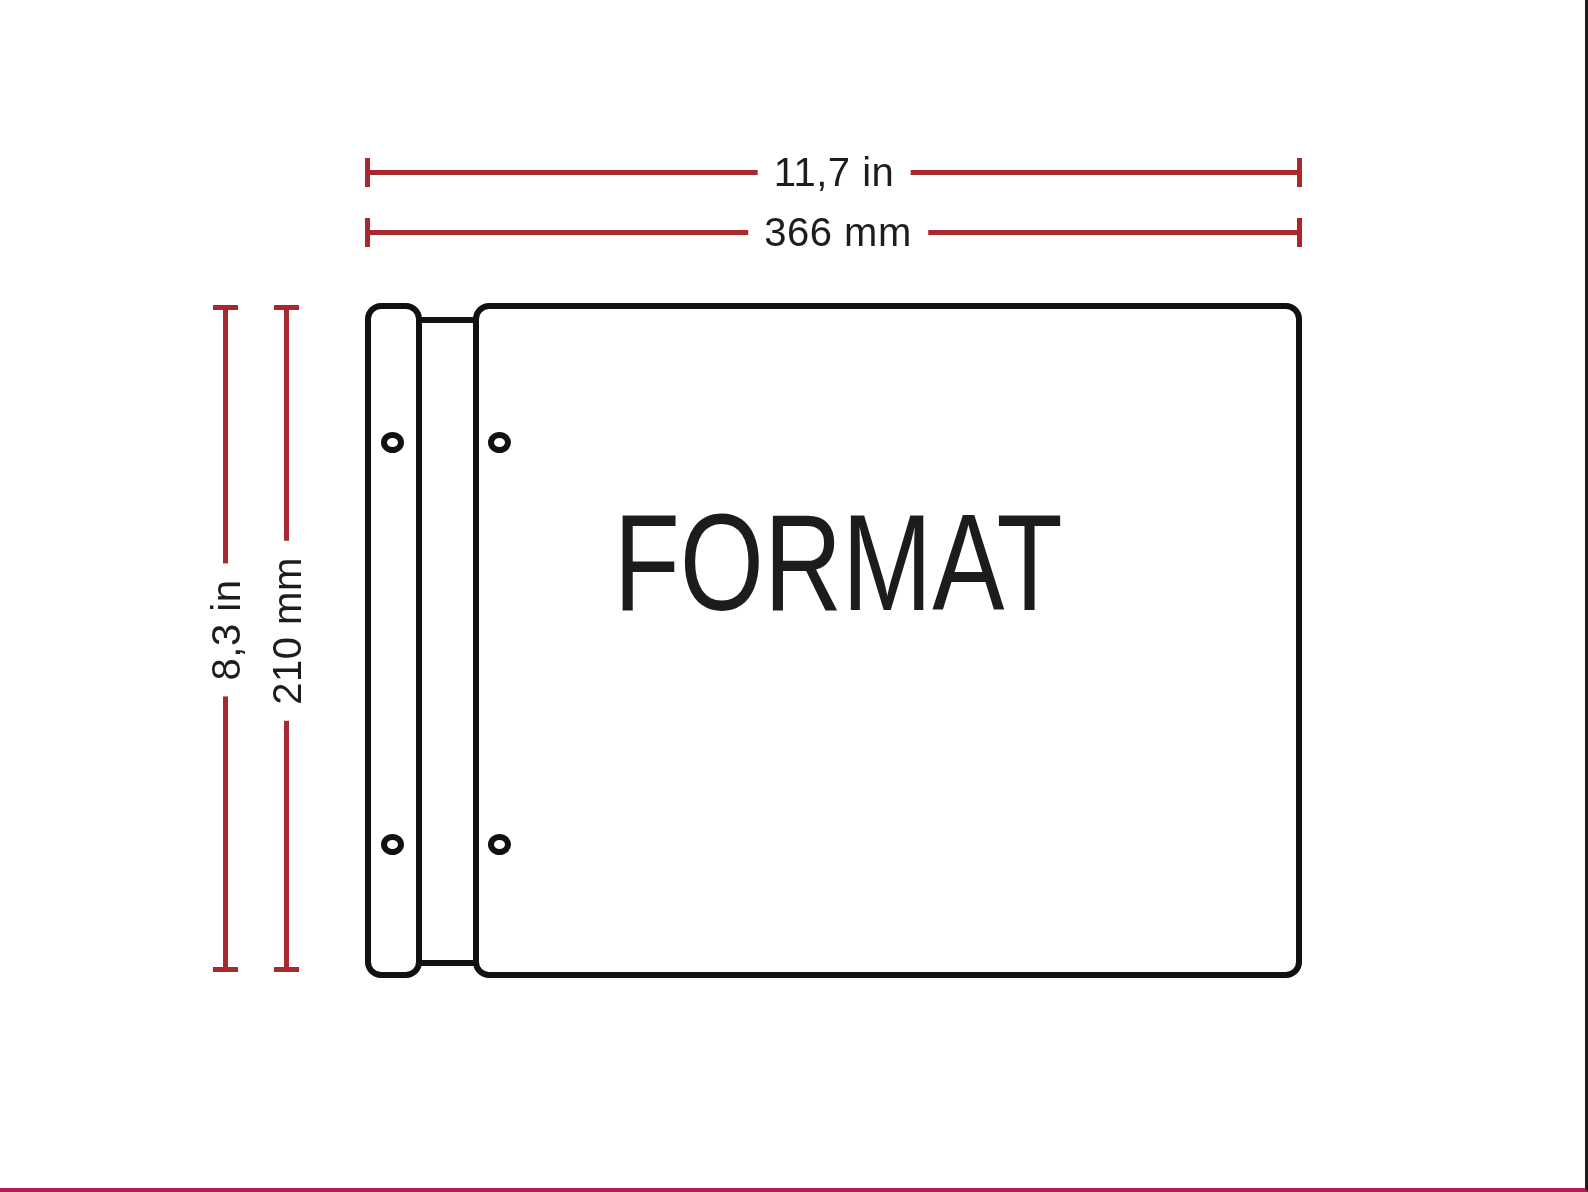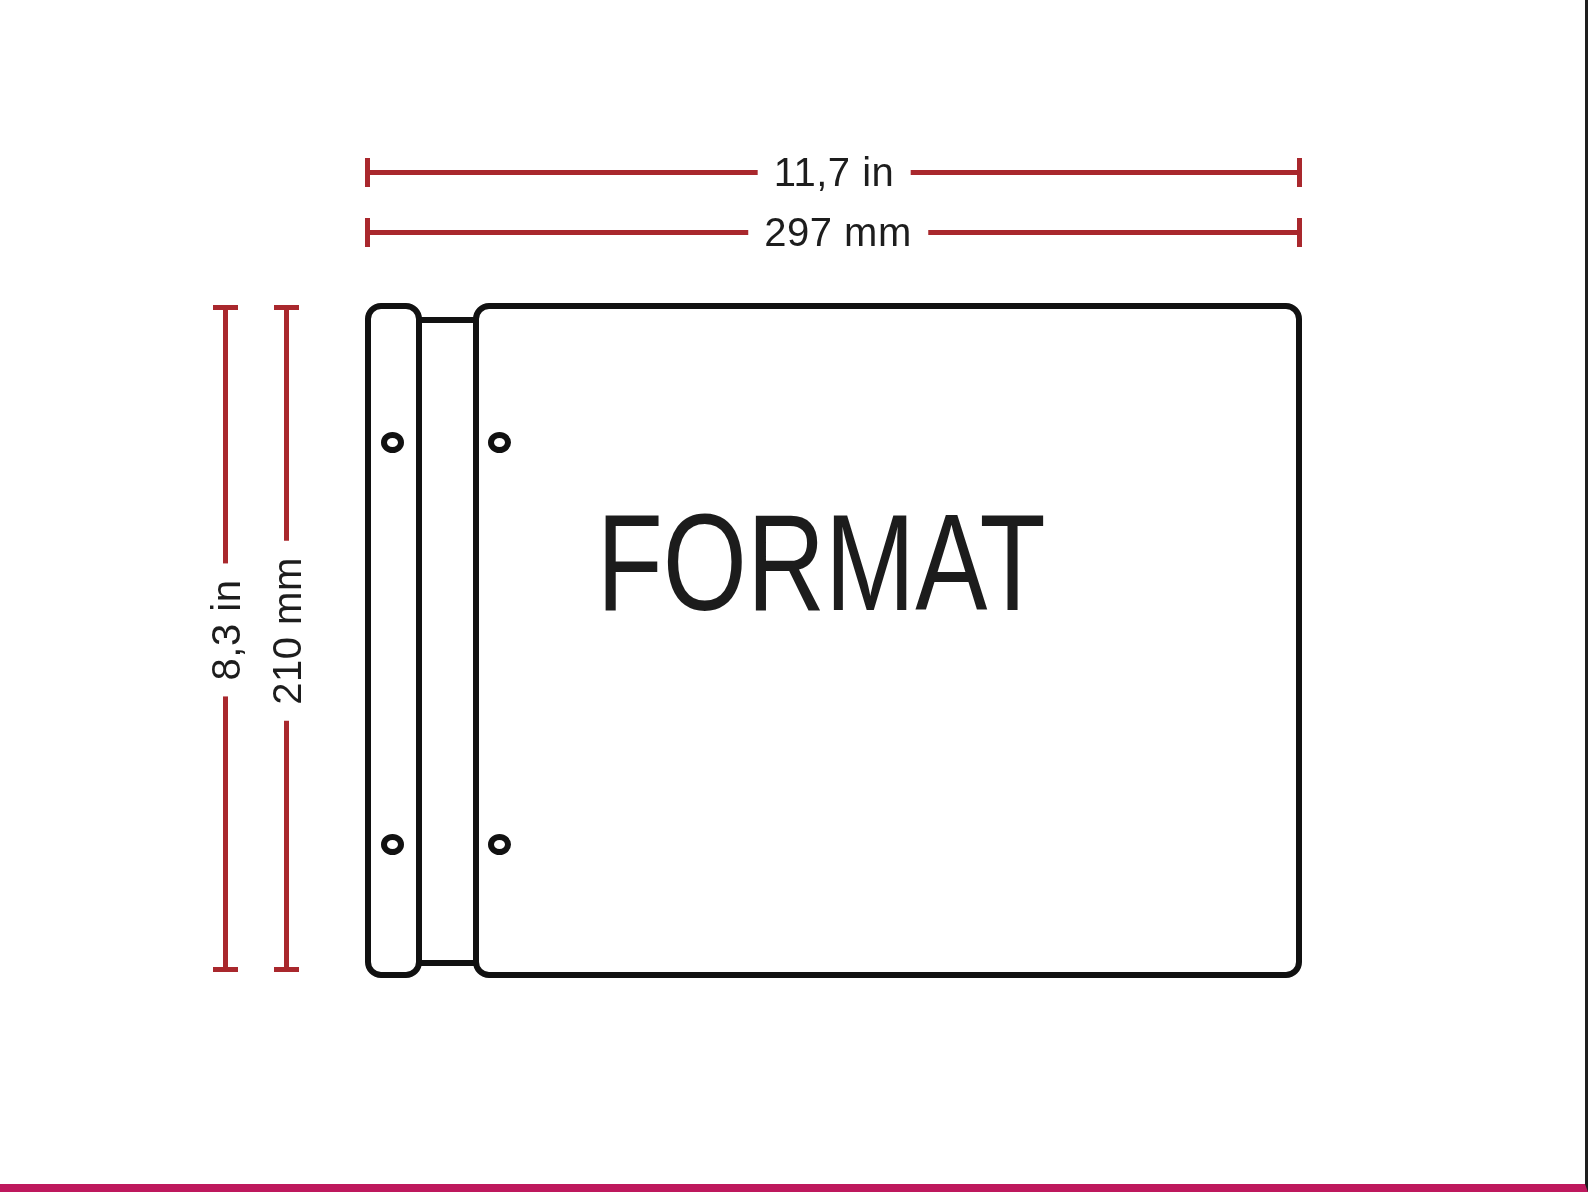--- a/index.html
+++ b/index.html
@@ -1,21 +1,21 @@
 <!DOCTYPE html>
 <html><head>
 <meta charset="utf-8">
 <style>
   html,body{margin:0;padding:0;background:#fff;}
   .canvas{
     position:relative;
     width:1588px;height:1192px;
     background:#ffffff;
     border-right:3px solid #1e1e1e;
-    border-bottom:8px solid #be185d;
+    border-bottom:4px solid #be185d;
     box-sizing:border-box;
     font-family:"Liberation Sans", sans-serif;
     overflow:hidden;
   }
 
   
   .dim-line-h{position:absolute;height:5px;background:#a9282d;}
   .dim-line-v{position:absolute;width:5px;background:#a9282d;}
   .tick-v{position:absolute;width:5px;height:29px;background:#a9282d;}
   .tick-h{position:absolute;width:25px;height:5px;background:#a9282d;}
@@ -51,21 +51,21 @@
     z-index:3;
   }
   .hole.h1{left:381px;top:432px;}
   .hole.h2{left:488px;top:432px;}
   .hole.h3{left:381px;top:834px;}
   .hole.h4{left:488px;top:834px;}
 
   
   .format-label{
     position:absolute;
-    left:473px;top:484px;width:697px;
+    left:490px;top:484px;width:697px;
     text-align:center;
     font-size:137px;
     line-height:158px;
     color:#1c1c1c;
     z-index:3;
   }
   .format-label .ln{
     display:inline-block;
     transform:scaleX(0.79);
     transform-origin:center;
@@ -100,21 +100,21 @@
 <div class="canvas">
 
   <div class="dim-line-h" id="dimw-in-line"></div>
   <div class="tick-v" id="dimw-in-t1"></div>
   <div class="tick-v" id="dimw-in-t2"></div>
   <div class="dim-label" id="dimw-in-label">11,7 in</div>
 
   <div class="dim-line-h" id="dimw-mm-line"></div>
   <div class="tick-v" id="dimw-mm-t1"></div>
   <div class="tick-v" id="dimw-mm-t2"></div>
-  <div class="dim-label" id="dimw-mm-label">297 mm</div>
+  <div class="dim-label" id="dimw-mm-label">366 mm</div>
 
   <div class="dim-line-v" id="dimh-in-line"></div>
   <div class="tick-h" id="dimh-in-t1"></div>
   <div class="tick-h" id="dimh-in-t2"></div>
   <div class="dim-label rot" id="dimh-in-label">8,3 in</div>
 
   <div class="dim-line-v" id="dimh-mm-line"></div>
   <div class="tick-h" id="dimh-mm-t1"></div>
   <div class="tick-h" id="dimh-mm-t2"></div>
   <div class="dim-label rot" id="dimh-mm-label">210 mm</div>

